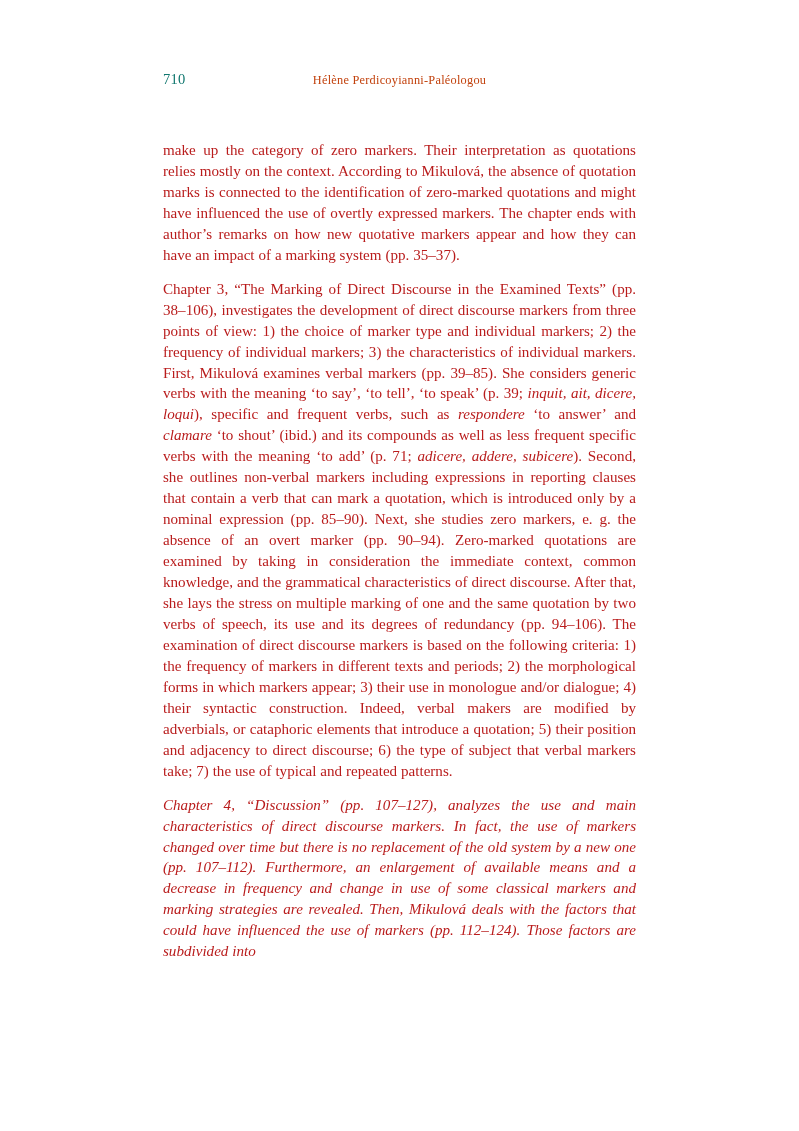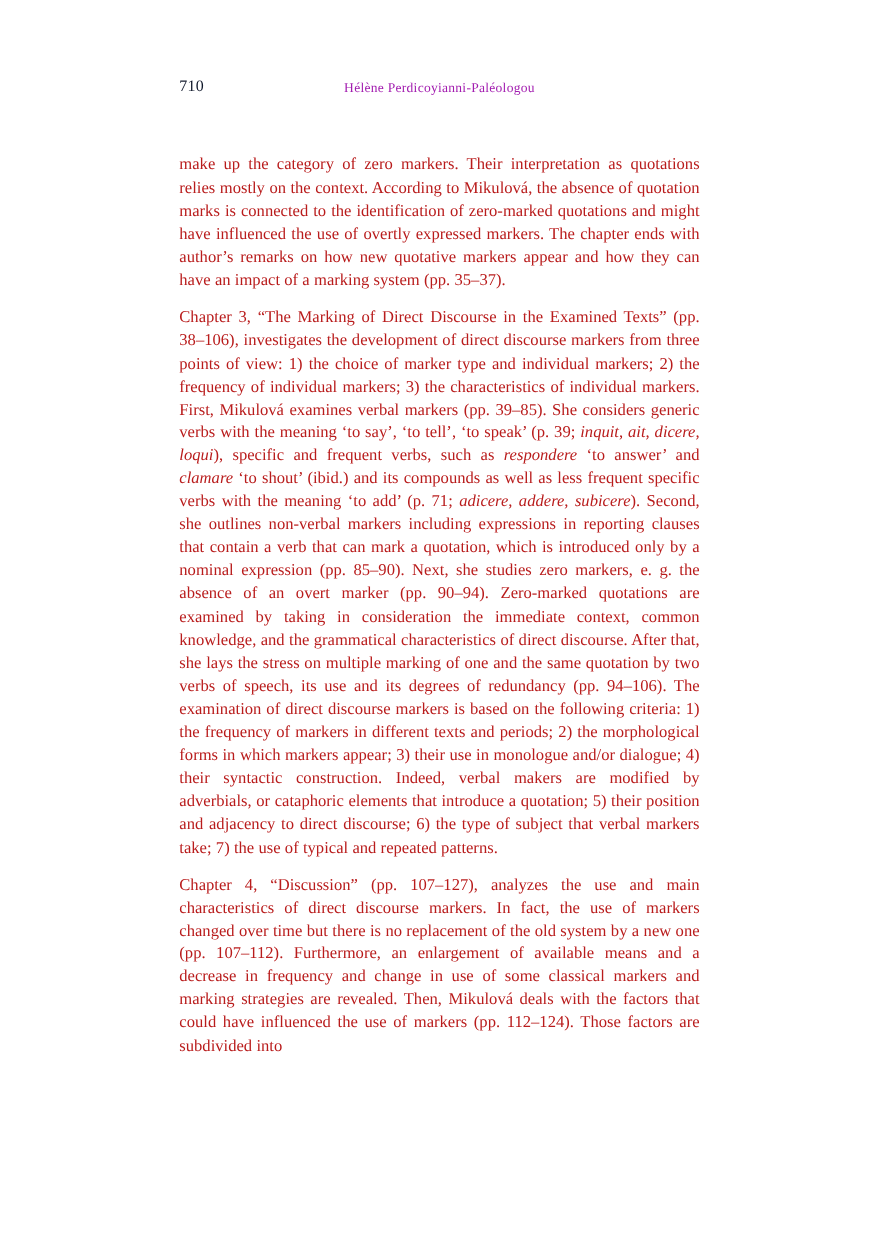--- a/index.html
+++ b/index.html
@@ -28,32 +28,32 @@
     top: 70px;
     width: 473px;
     height: 18px;
   }
   .folio {
     position: absolute;
     left: 0;
     top: 0;
     font-size: 14.5px;
     line-height: 18px;
-    color: #0f172a;
+    color: #0f766e;
     letter-spacing: 0.2px;
   }
   .head-title {
     position: absolute;
     left: 0;
     top: 2px;
     width: 473px;
     text-align: center;
     font-size: 12.3px;
     line-height: 16px;
-    color: #a21caf;
+    color: #c2410c;
     letter-spacing: 0.25px;
   }
   
   .body-text {
     position: absolute;
     left: 163px;
     top: 140px;
     width: 473px;
   }
   p.para {
@@ -61,20 +61,21 @@
     font-size: 15.1px;
     line-height: 20.95px;
     text-align: justify;
     text-justify: inter-word;
     color: #b91c1c;
     word-spacing: 0.1px;
     hyphens: none;
   }
   p.para:last-child {
     margin-bottom: 18px;
+    font-style: italic;
   }
   i {
     font-style: italic;
   }
 </style>
 </head>
 <body>
 
 <div class="page">
 

